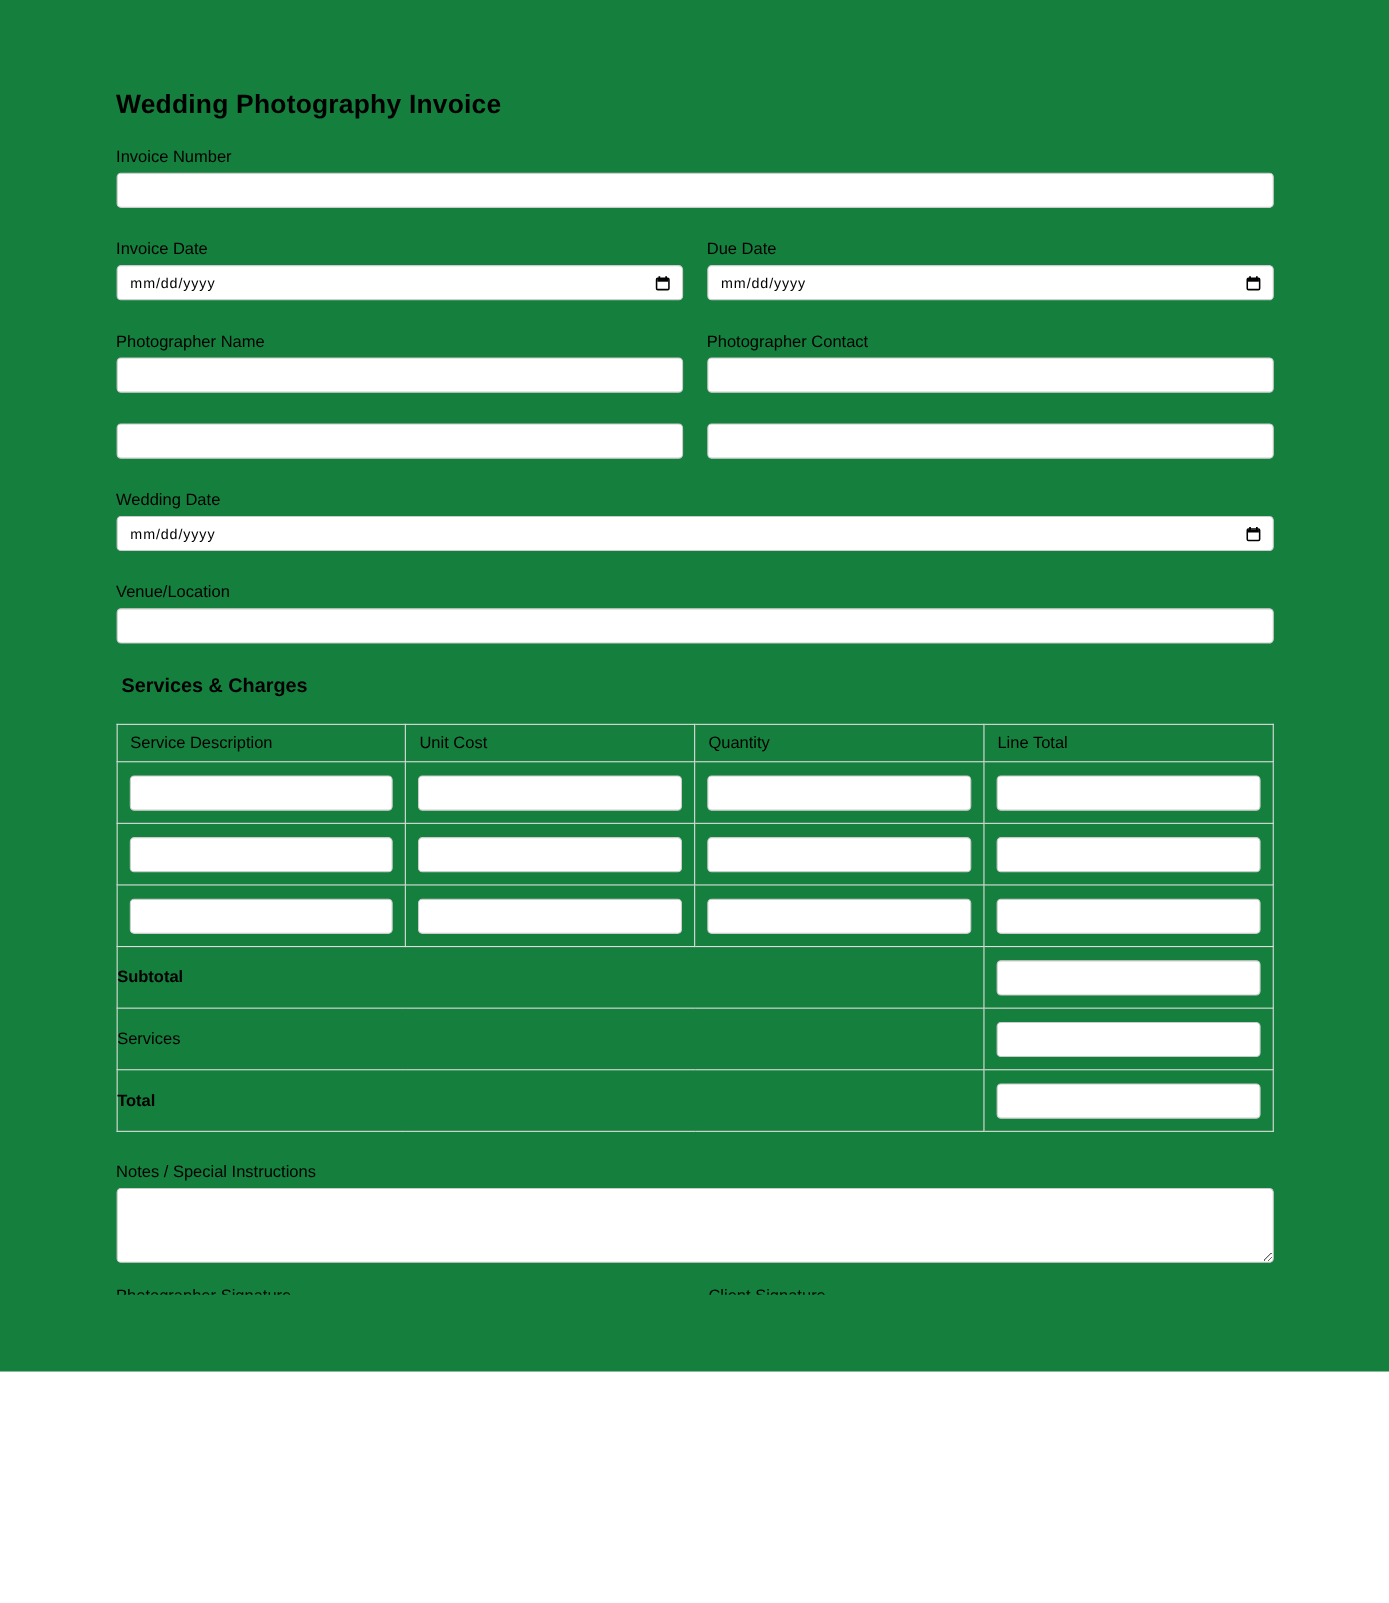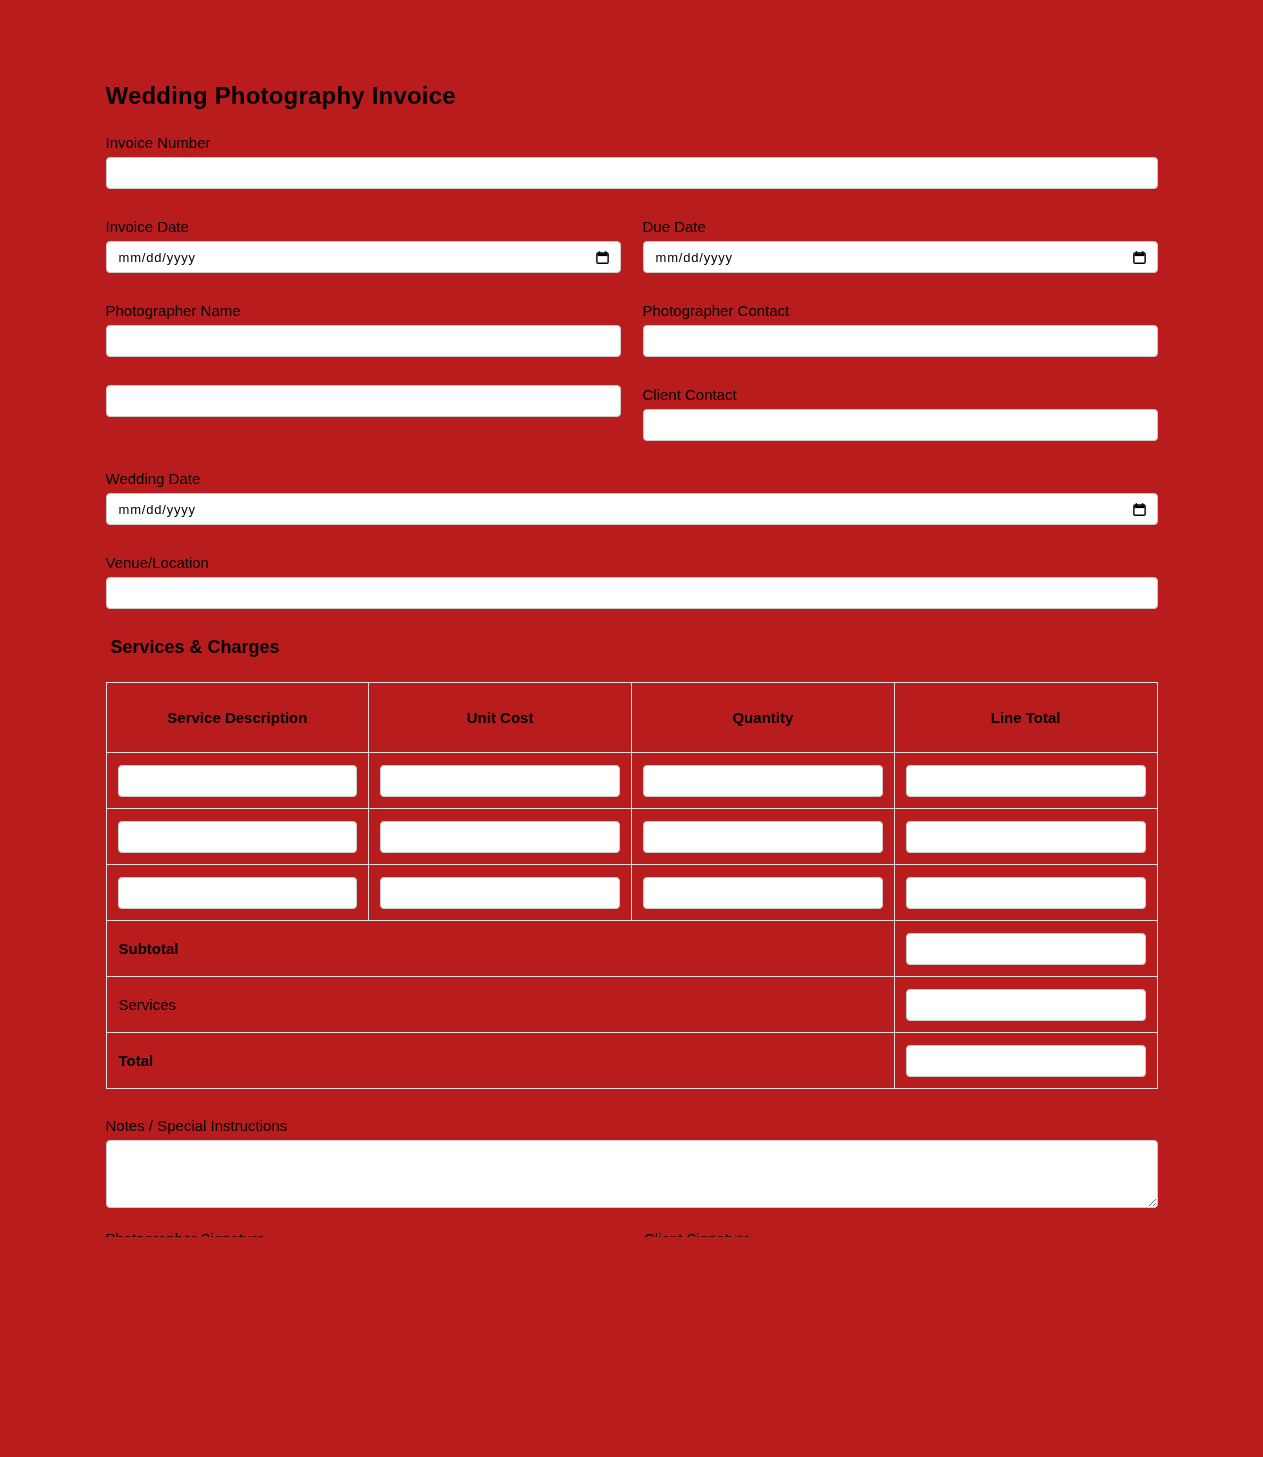--- a/index.html
+++ b/index.html
@@ -3,23 +3,23 @@
 <meta charset="utf-8">
 <style>
   * { box-sizing: border-box; }
   html, body { margin: 0; padding: 0; background: #ffffff; }
   body {
     font-family: "Liberation Sans", sans-serif;
     color: #000000;
   }
   .page {
     width: 1263px;
-    height: 1457px;
+    height: 1247px;
     overflow: hidden;
-    background: #b91c1c;
+    background: #15803d;
   }
   .content {
     width: 1052px;
     margin: 0 auto;
     padding-top: 82px;
   }
   .title {
     font-size: 24px;
     font-weight: bold;
     margin: 0 0 23px 0;
@@ -79,41 +79,41 @@
     width: 100%;
     border-collapse: collapse;
     table-layout: fixed;
     margin-bottom: 27px;
   }
   table.services th,
   table.services td {
     border: 1px solid #dddddd;
   }
   table.services th {
-    text-align: center;
+    text-align: left;
     font-size: 15px;
-    font-weight: bold;
-    padding: 26px 12px;
+    font-weight: normal;
+    padding: 8px 12px;
     height: 34px;
   }
   td.cell-input { padding: 11px 11px; height: 56px; }
   td.cell-input input {
     display: block;
     width: 100%;
     height: 32px;
     border: 1px solid #cccccc;
     border-radius: 4px;
     padding: 0 10px;
     font-family: "Liberation Sans", sans-serif;
     font-size: 14px;
     background: #ffffff;
     outline: none;
   }
   td.sum-label {
-    padding: 0 12px;
+    padding: 0 0;
     font-size: 15px;
     height: 56px;
     vertical-align: middle;
     margin-top: 20px;
   }
   td.sum-label.bold { font-weight: bold; }
   .notes-textarea {
     display: block;
     width: 100%;
     height: 68px;
@@ -187,21 +187,20 @@
         <label class="field-label">Photographer Contact</label>
         <input type="text" class="text-input" style="">
       </div>
     </div>
 
     <div class="two-col">
       <div class="field">
         <input type="text" class="text-input" style="">
       </div>
       <div class="field">
-        <label class="field-label">Client Contact</label>
         <input type="text" class="text-input" style="">
       </div>
     </div>
 
     <div class="field">
       <label class="field-label">Wedding Date</label>
       <div class="date-input">
         <span class="date-text">mm/dd/yyyy</span>
         <span class="cal-btn">
           <svg width="15" height="15" viewBox="0 0 16 16">

